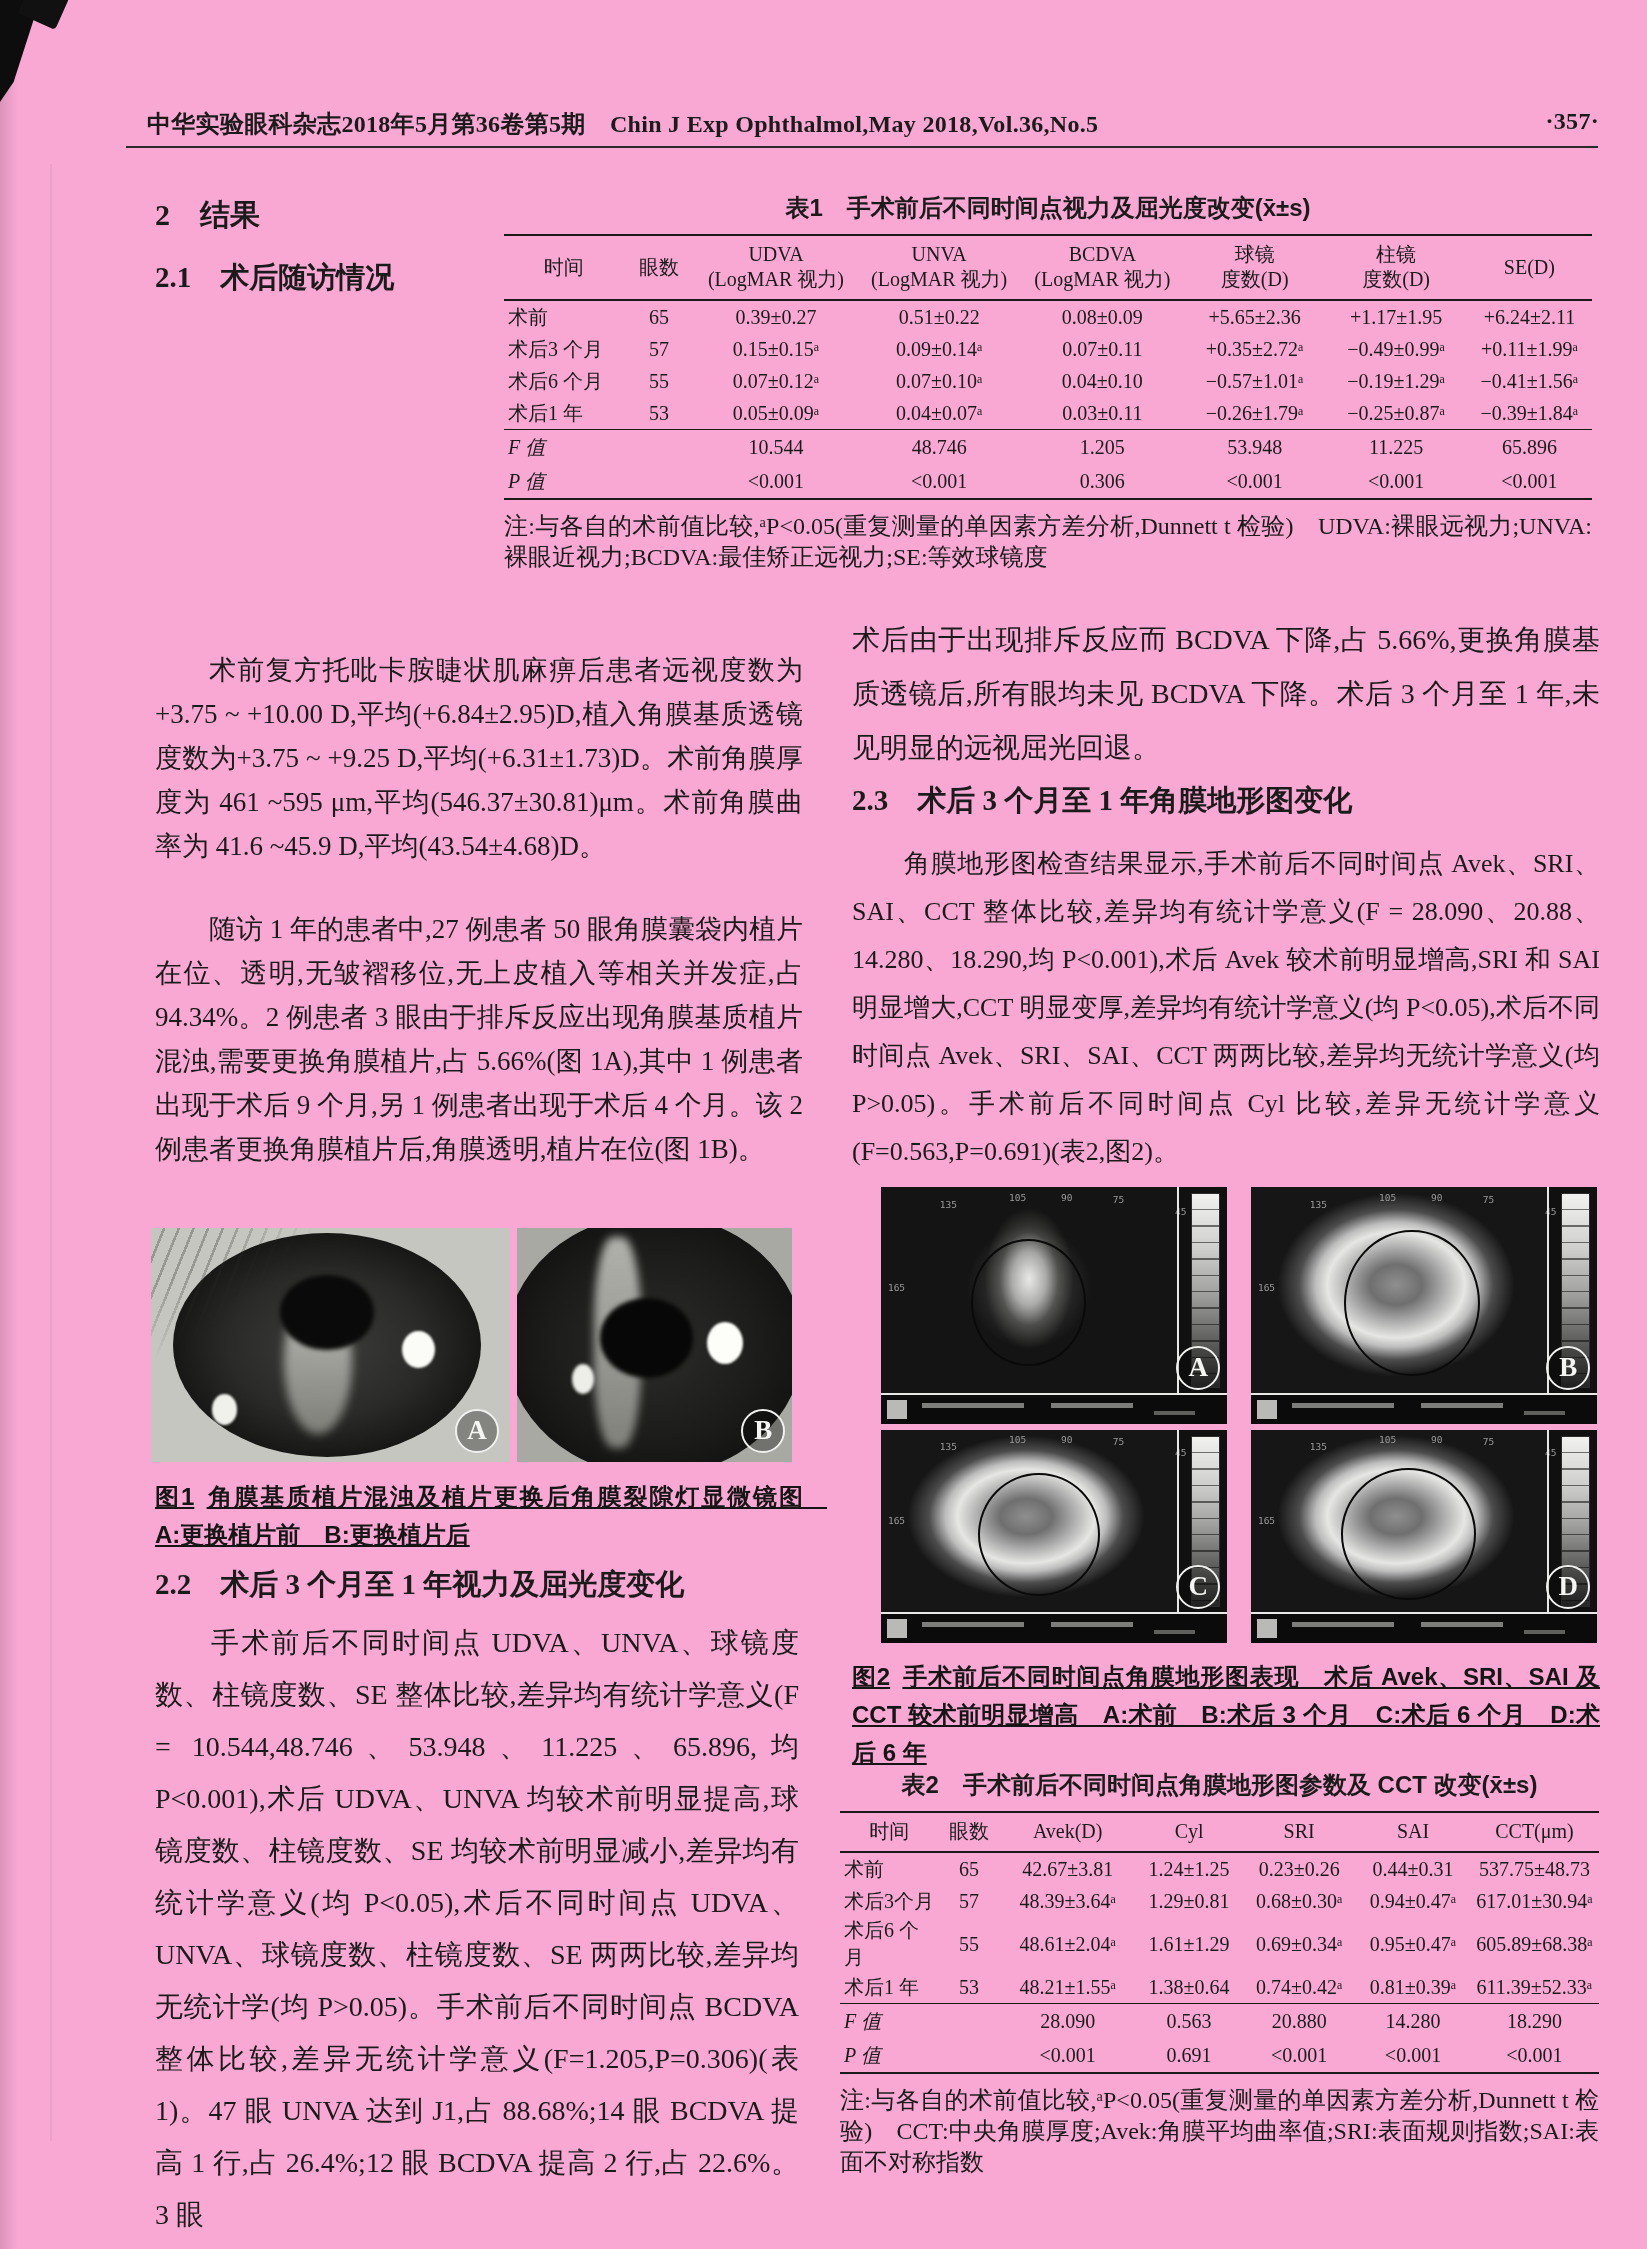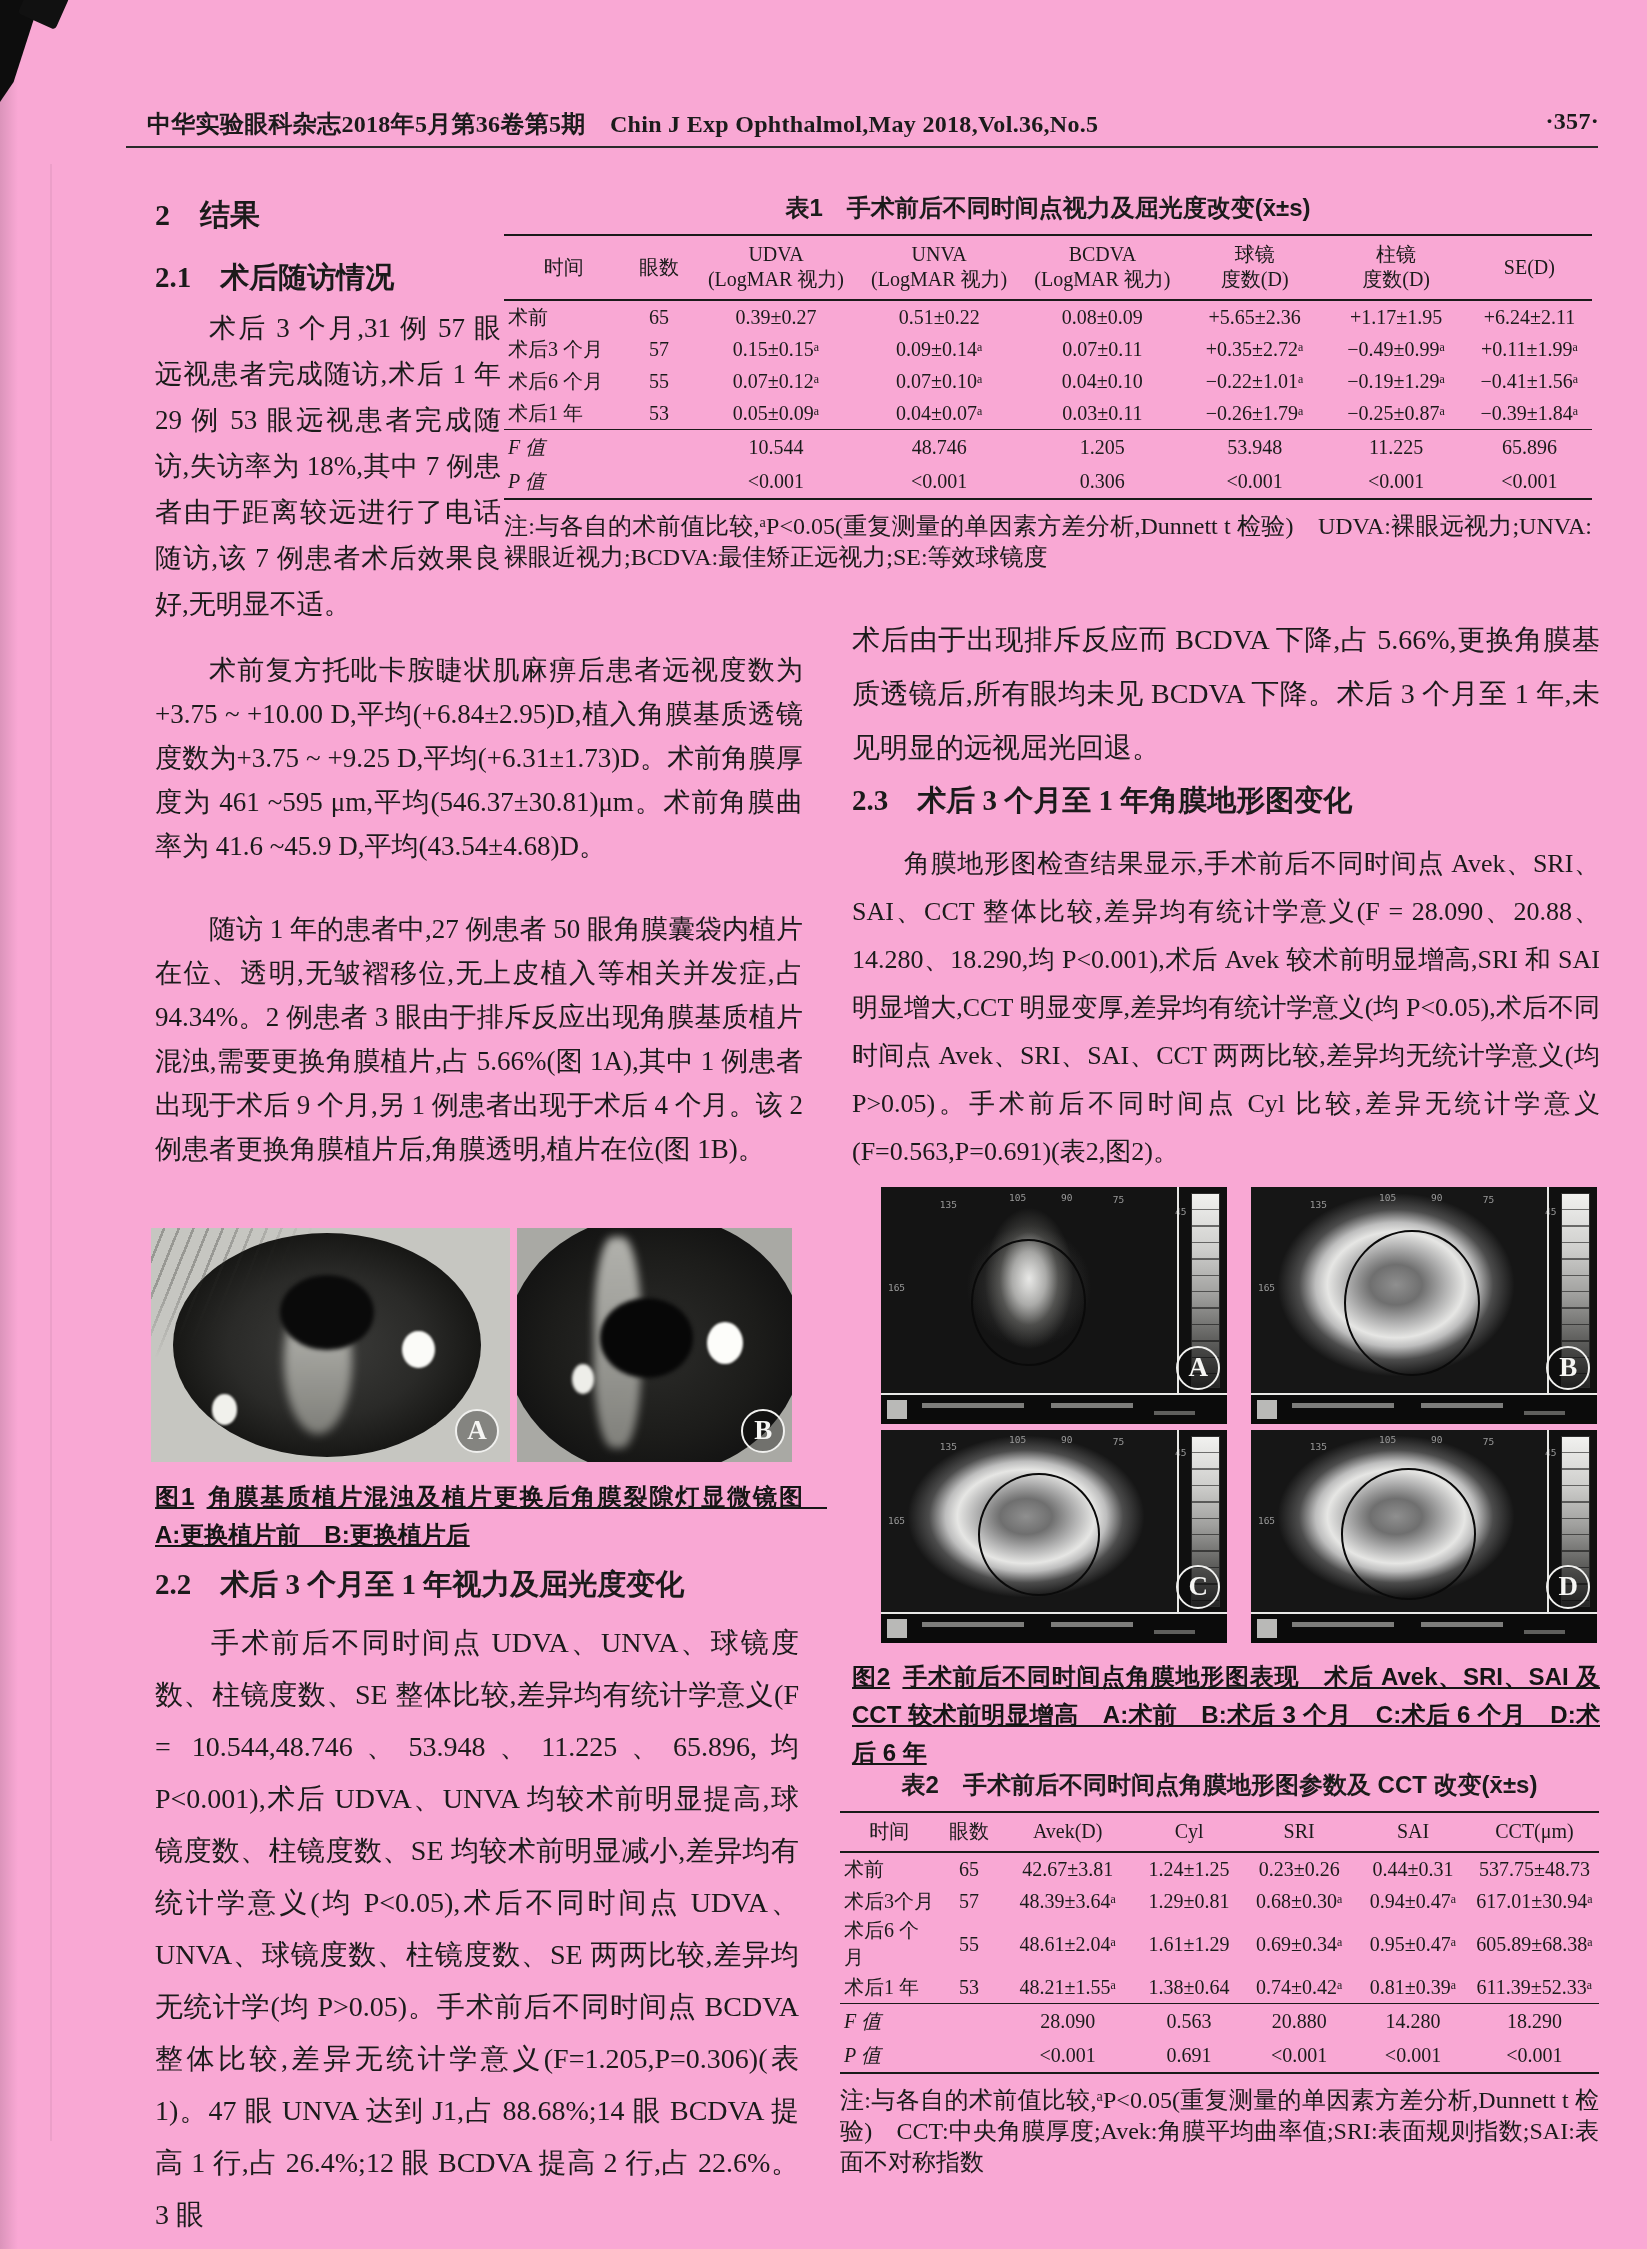--- a/index.html
+++ b/index.html
@@ -86,21 +86,20 @@
   <div class="crease"></div>
 
   <div class="header">
     <span>中华实验眼科杂志2018年5月第36卷第5期　Chin J Exp Ophthalmol,May 2018,Vol.36,No.5</span>
     <span>·357·</span>
   </div>
   <div class="head-rule"></div>
 
   <div class="h-sec" style="left:155px;top:195px;">2　结果</div>
   <div class="h-sub" style="left:155px;top:258px;">2.1　术后随访情况</div>
-  <div class="para indent" style="left:155px;top:305px;width:346px;">术后 3 个月,31 例 57 眼远视患者完成随访,术后 1 年 29 例 53 眼远视患者完成随访,失访率为 18%,其中 7 例患者由于距离较远进行了电话随访,该 7 例患者术后效果良好,无明显不适。</div>
 
   <div class="tbl-wrap" style="left:504px;top:192px;width:1088px;">
     <div class="tbl-title">表1　手术前后不同时间点视力及屈光度改变(x̄±s)</div>
     <table class="jtable">
       <colgroup>
         <col style="width:11%">
           <col style="width:6.5%">
           <col style="width:15%">
           <col style="width:15%">
         <col style="width:15%">
@@ -145,21 +144,21 @@
             <td>+0.35±2.72ᵃ</td>
             <td>−0.49±0.99ᵃ</td>
             <td>+0.11±1.99ᵃ</td>
           </tr>
           <tr>
             <td>术后6 个月</td>
             <td>55</td>
             <td>0.07±0.12ᵃ</td>
             <td>0.07±0.10ᵃ</td>
             <td>0.04±0.10</td>
-            <td>−0.22±1.01ᵃ</td>
+            <td>−0.57±1.01ᵃ</td>
             <td>−0.19±1.29ᵃ</td>
             <td>−0.41±1.56ᵃ</td>
           </tr>
           <tr>
             <td>术后1 年</td>
             <td>53</td>
             <td>0.05±0.09ᵃ</td>
             <td>0.04±0.07ᵃ</td>
             <td>0.03±0.11</td>
             <td>−0.26±1.79ᵃ</td>

